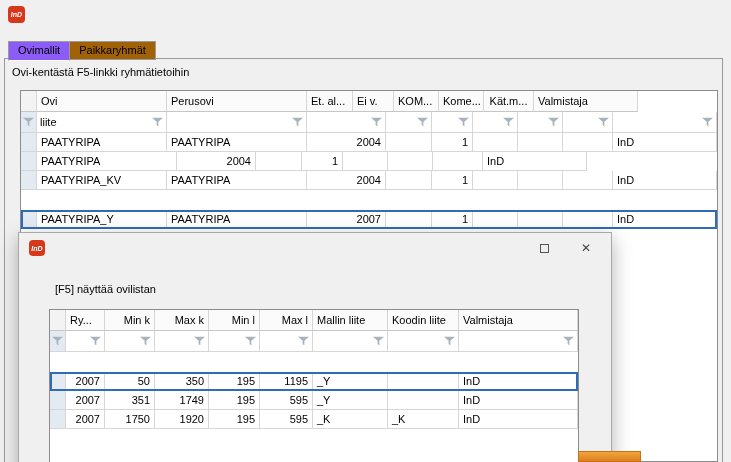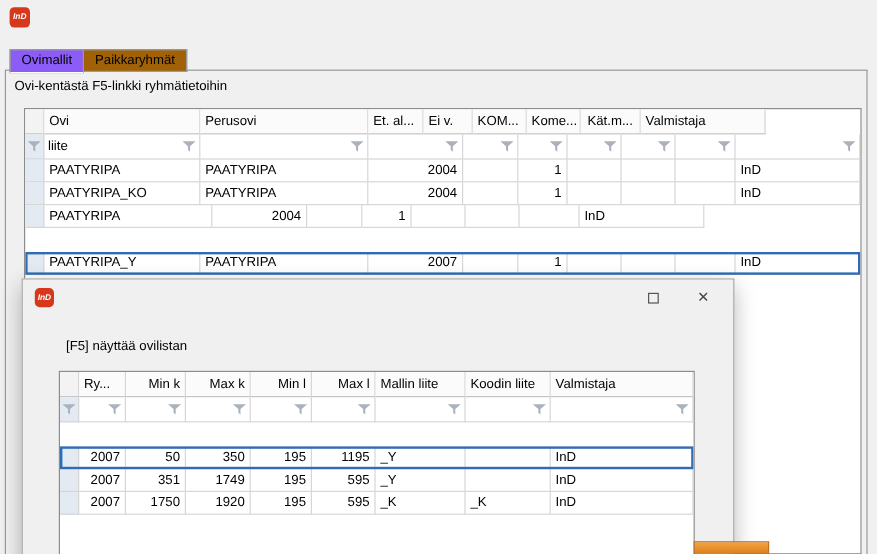--- a/index.html
+++ b/index.html
@@ -203,32 +203,32 @@
     <div class="cell c2 num">2004</div>
     <div class="cell c3 num"></div>
     <div class="cell c4 num">1</div>
     <div class="cell c5"></div>
     <div class="cell c6"></div>
     <div class="cell c7"></div>
     <div class="cell c8">InD</div>
   </div>
   <div class="grow">
     <div class="cell ind cind"></div>
-    <div class="cell c0">PAATYRIPA_KO</div>
     <div class="cell c1">PAATYRIPA</div>
     <div class="cell c2 num">2004</div>
     <div class="cell c3 num"></div>
     <div class="cell c4 num">1</div>
     <div class="cell c5"></div>
     <div class="cell c6"></div>
     <div class="cell c7"></div>
     <div class="cell c8">InD</div>
   </div>
   <div class="grow">
     <div class="cell ind cind"></div>
+    <div class="cell c0">PAATYRIPA_KV</div>
     <div class="cell c1">PAATYRIPA</div>
     <div class="cell c2 num">2004</div>
     <div class="cell c3 num"></div>
     <div class="cell c4 num">1</div>
     <div class="cell c5"></div>
     <div class="cell c6"></div>
     <div class="cell c7"></div>
     <div class="cell c8">InD</div>
   </div>
   <div class="grow selected">

